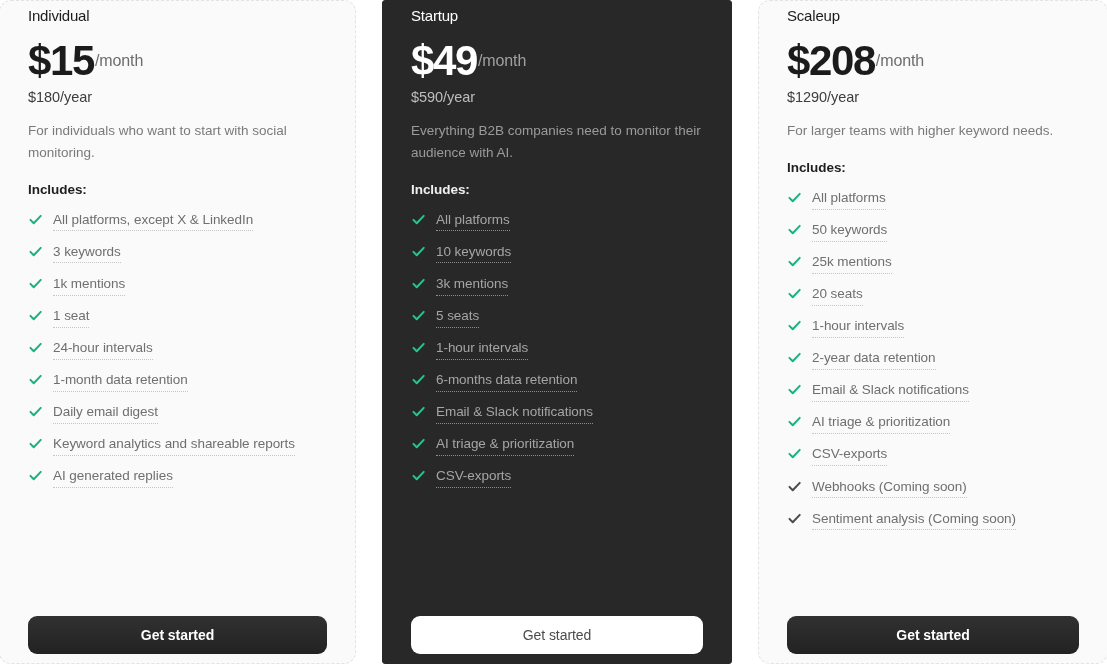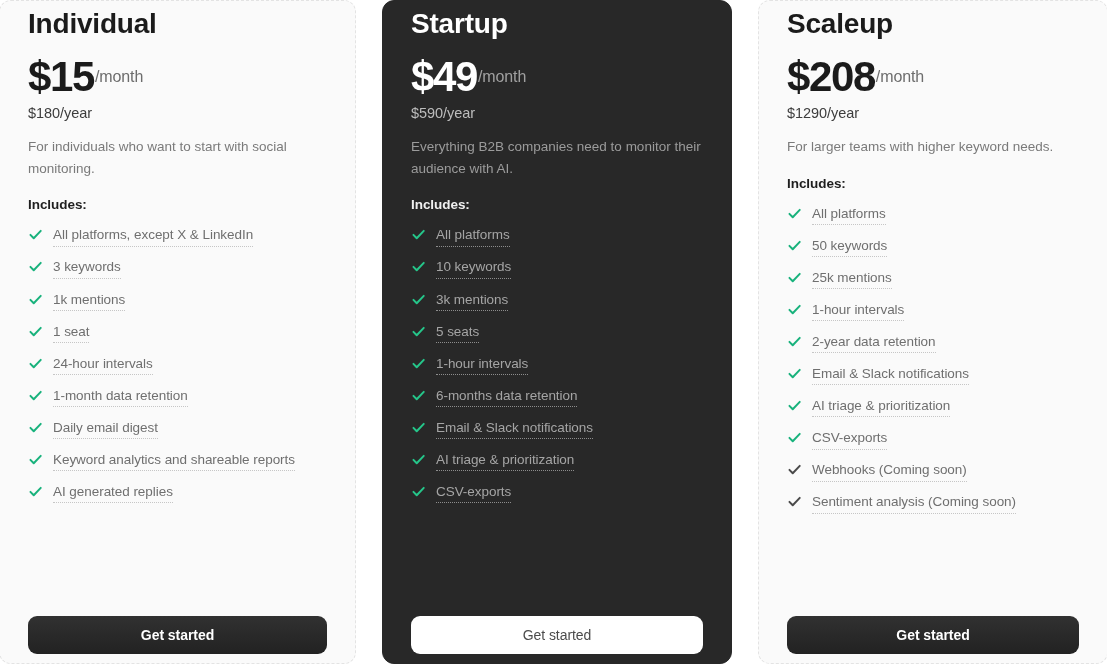--- a/index.html
+++ b/index.html
@@ -31,37 +31,37 @@
   }
 
   .card-light {
     background: #fafafa;
     border: 1px dashed #e3e3e3;
     border-radius: 12px;
   }
 
   .card-dark {
     background: #282828;
-    border-radius: 12px;
+    border-radius: 3px;
     border: 1px solid #282828;
   }
 
   
   .card-1 {
     width: 357px;
     margin-left: -1px;
   }
   .gap { width: 26px; flex: 0 0 26px; background: #ffffff; }
   .card-2 { width: 350px; }
   .card-3 { width: 350px; margin-right: -1px; }
 
   
   .plan-name {
-    font-size: 28px;
-    font-weight: bold;
+    font-size: 15px;
+    font-weight: normal;
     letter-spacing: -0.2px;
     color: #1b1b1b;
     margin-top: 6px;
     line-height: 1.2;
   }
   .card-dark .plan-name { color: #ffffff; }
 
   .price-row {
     display: flex;
     align-items: center;
@@ -385,20 +385,28 @@
             </svg>
           </span>
           <span class="feature-text">25k mentions</span>
         </li>
         <li class="feature-item">
           <span class="check-icon">
             <svg viewBox="0 0 16 16">
               <path d="M2.6 8.4 L6.1 12 L13.6 4.1" fill="none" stroke="#18b27c" stroke-width="2.1" stroke-linecap="round" stroke-linejoin="round"></path>
             </svg>
           </span>
+          <span class="feature-text">20 seats</span>
+        </li>
+        <li class="feature-item">
+          <span class="check-icon">
+            <svg viewBox="0 0 16 16">
+              <path d="M2.6 8.4 L6.1 12 L13.6 4.1" fill="none" stroke="#18b27c" stroke-width="2.1" stroke-linecap="round" stroke-linejoin="round"></path>
+            </svg>
+          </span>
           <span class="feature-text">1-hour intervals</span>
         </li>
         <li class="feature-item">
           <span class="check-icon">
             <svg viewBox="0 0 16 16">
               <path d="M2.6 8.4 L6.1 12 L13.6 4.1" fill="none" stroke="#18b27c" stroke-width="2.1" stroke-linecap="round" stroke-linejoin="round"></path>
             </svg>
           </span>
           <span class="feature-text">2-year data retention</span>
         </li>

